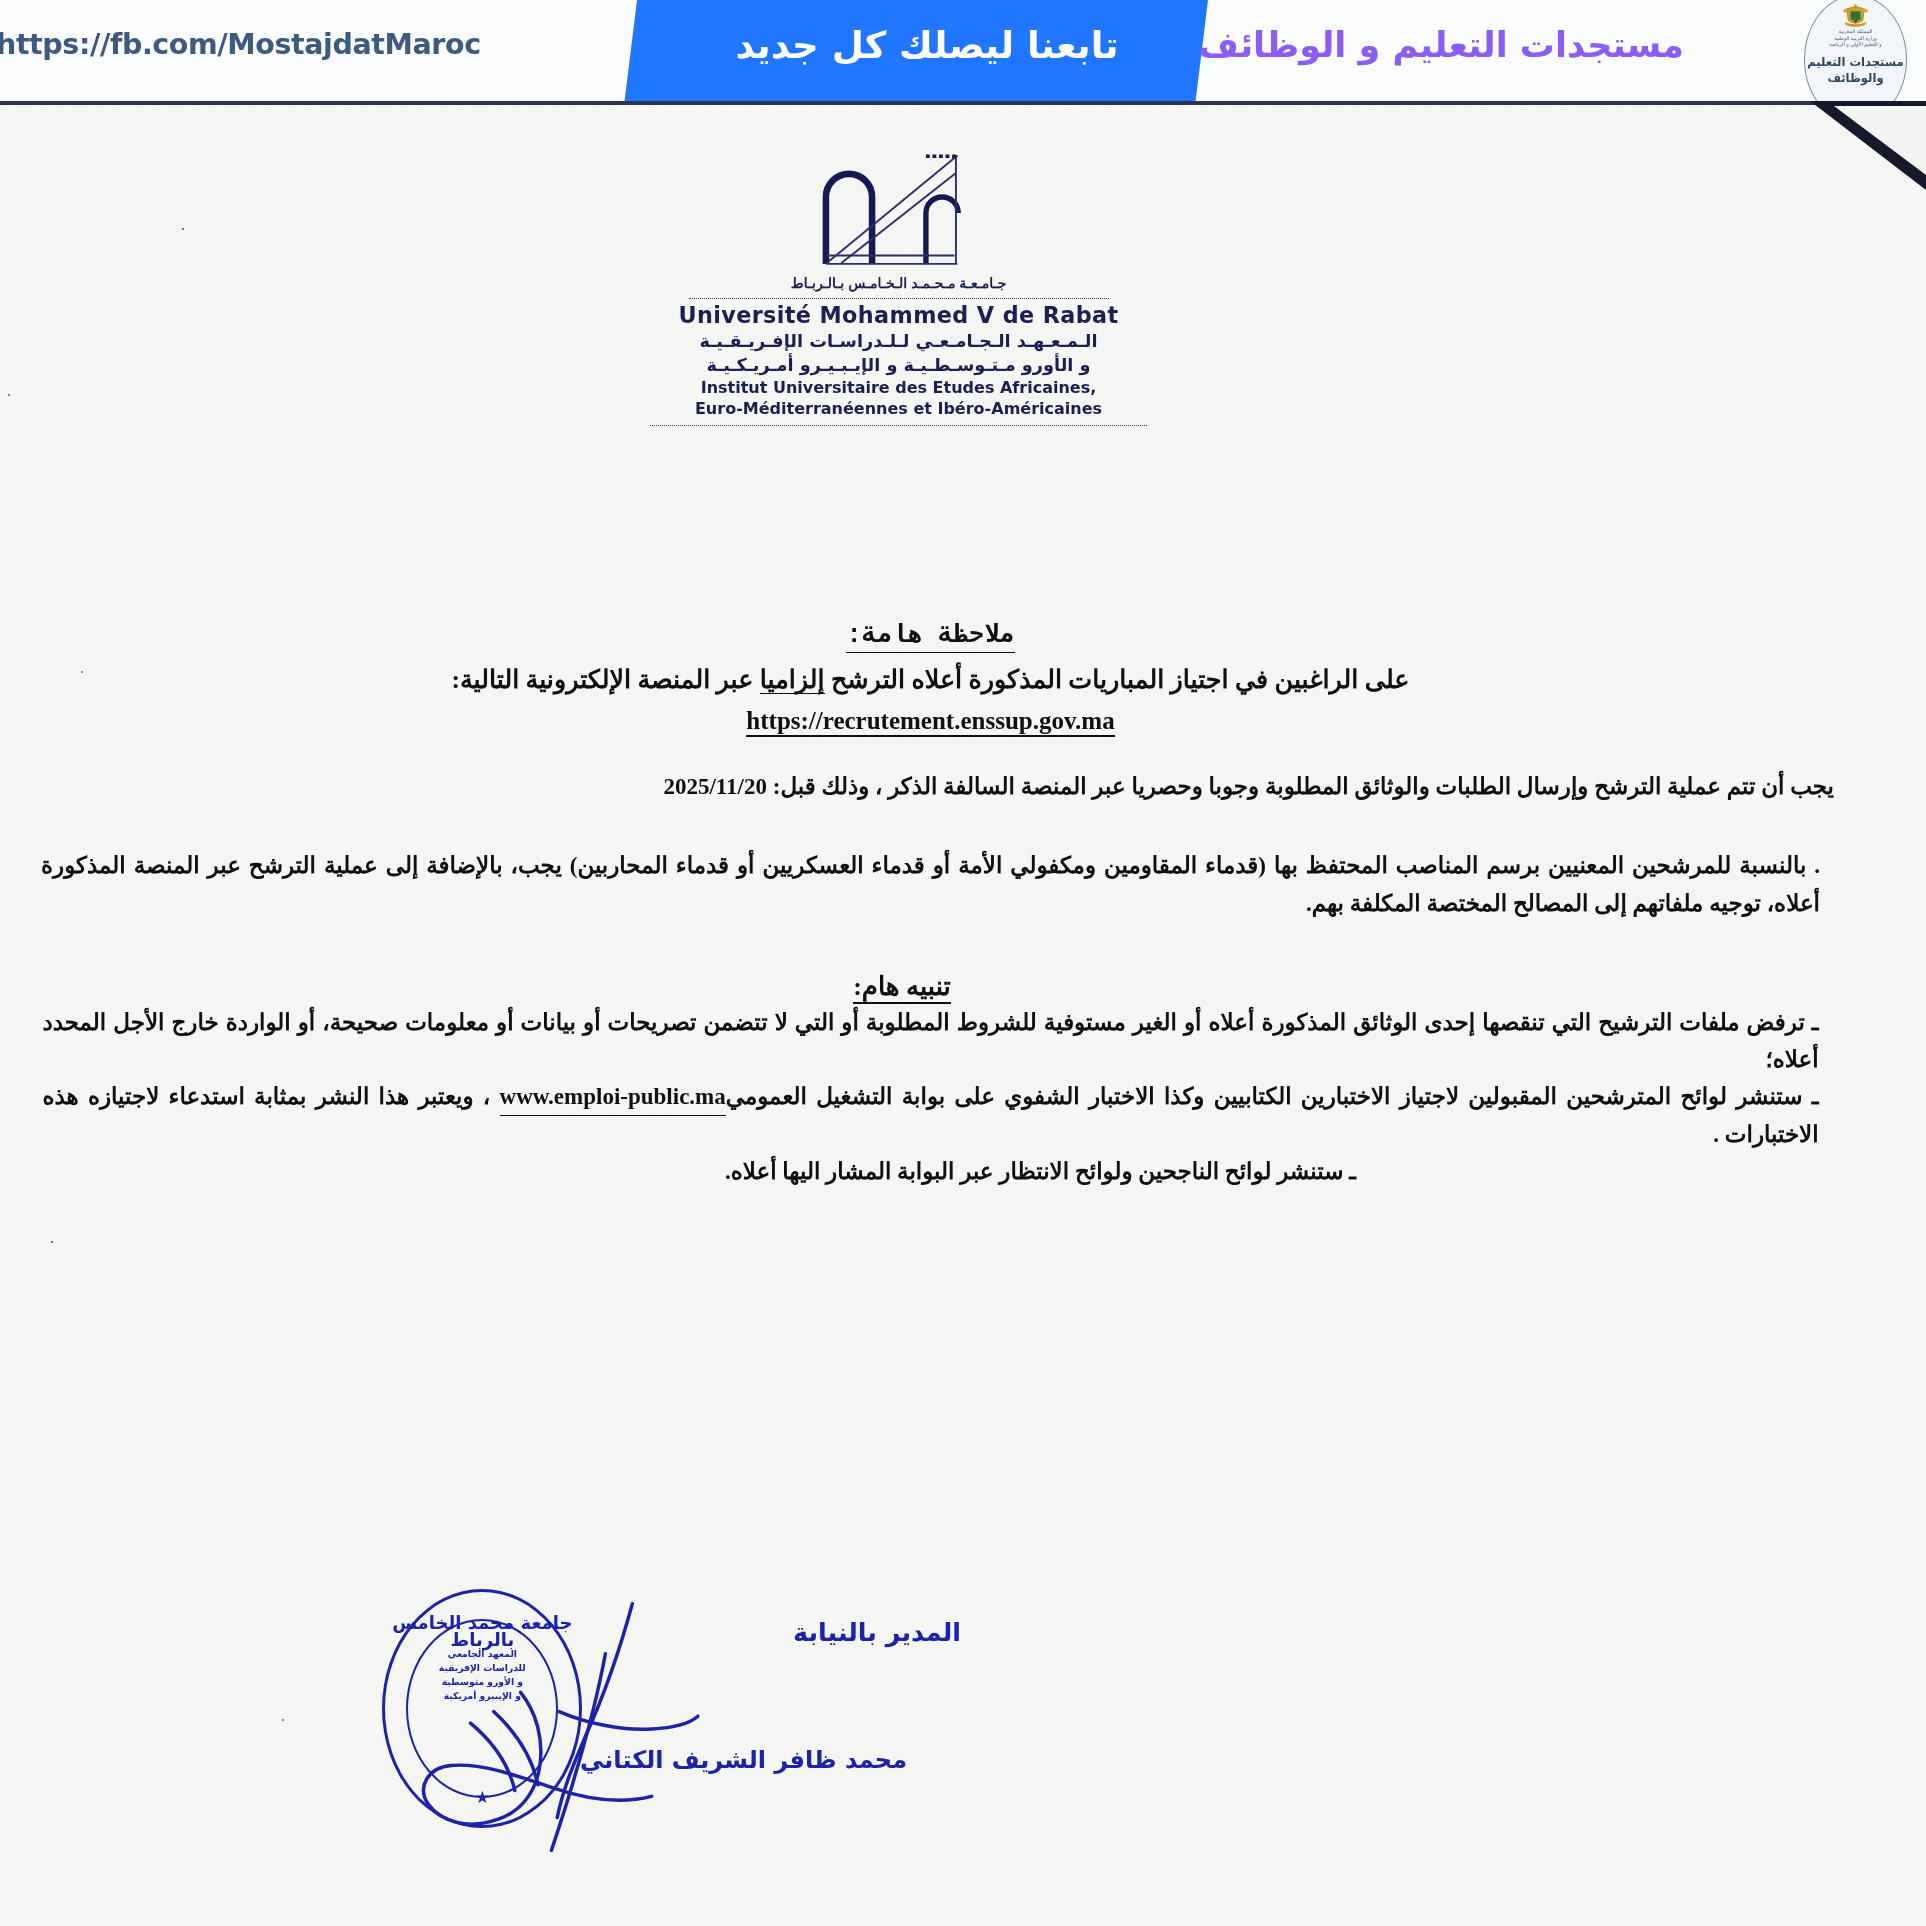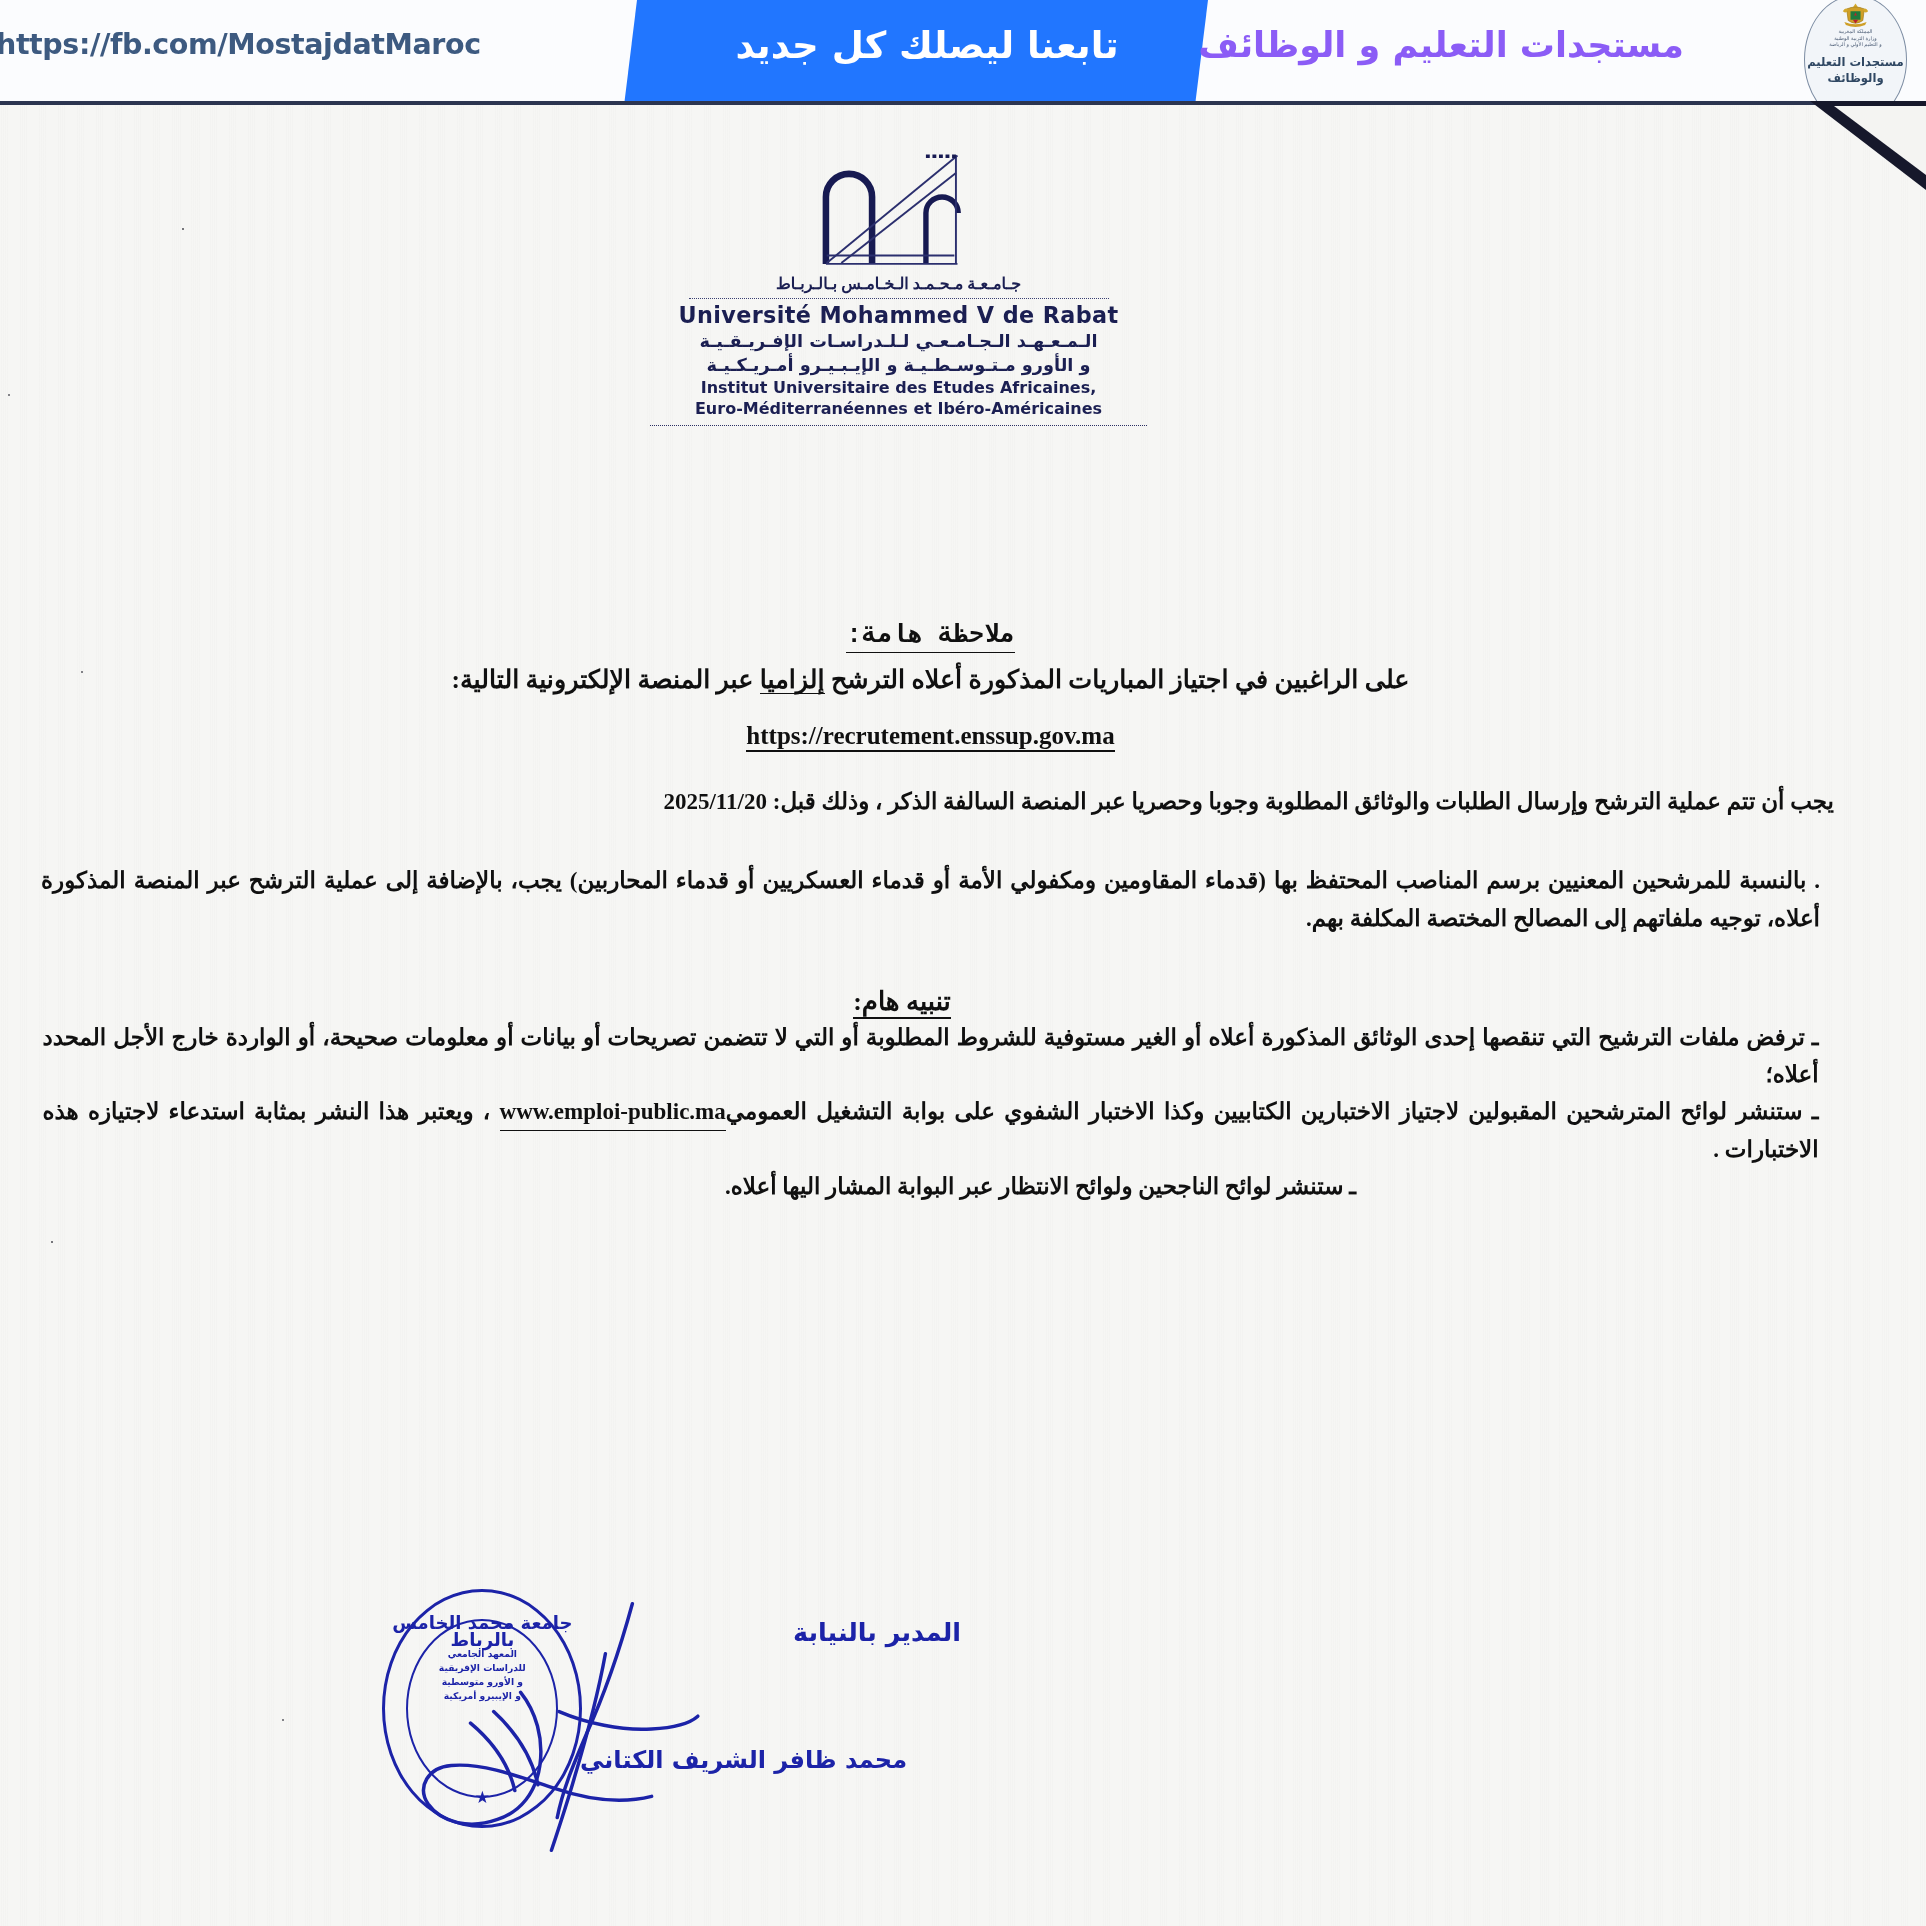--- a/index.html
+++ b/index.html
@@ -164,23 +164,23 @@
     text-align: center;
     color: #17194a;
   }
   .lh-mark {
     width: 547px;
     height: 131px;
     position: relative;
   }
   .lh-mark svg { display: block; margin: 0 auto; }
   .lh-ar-1 {
-    font-family: Liberation Serif, serif;
-    font-weight: 700;
-    font-size: 16px;
+    font-family: Liberation Sans, sans-serif;
+    font-weight: 700;
+    font-size: 14px;
     line-height: 25px;
     letter-spacing: 1.2px;
     color: #1b1f52;
   }
   .lh-rule {
     width: 420px;
     margin: 1.5px auto 2.3px auto;
     border-top: 0.8px dotted #3a3f72;
   }
   .lh-fr-1 {
@@ -239,21 +239,21 @@
     text-align: center;
     font-size: 25.4px;
     line-height: 36px;
     font-weight: 700;
   }
   .note-lead .uw {
     border-bottom: 1.9px solid #101010;
     padding-bottom: 0.8px;
   }
   .note-url {
-    margin-top: 22px;
+    margin-top: 7px;
     text-align: center;
     direction: ltr;
     font-size: 25px;
     line-height: 33px;
     font-weight: 700;
   }
   .note-url span {
     border-bottom: 2.3px solid #101010;
     padding-bottom: 1.5px;
   }

